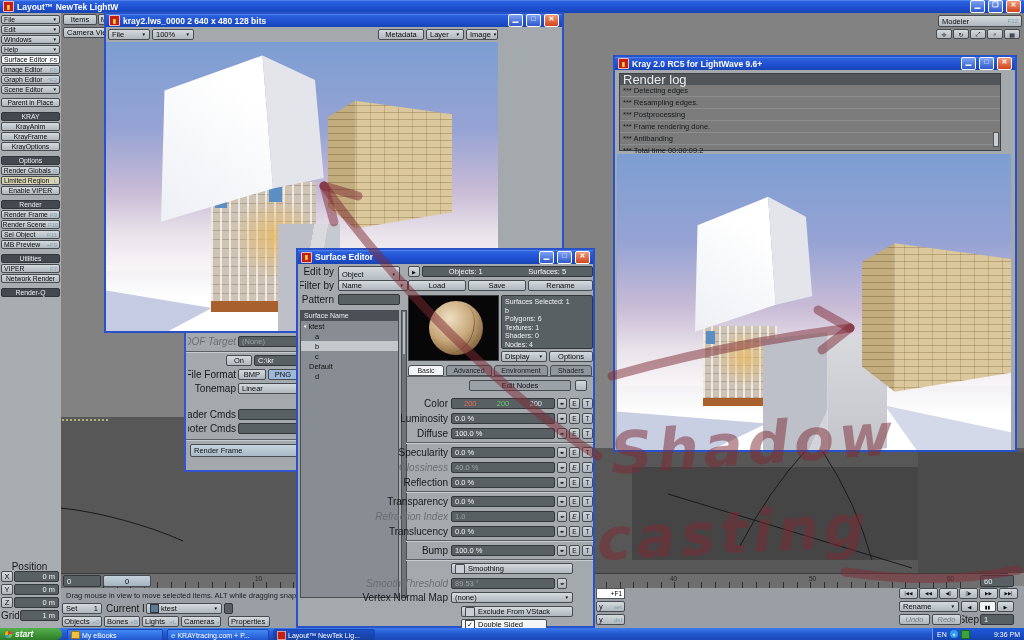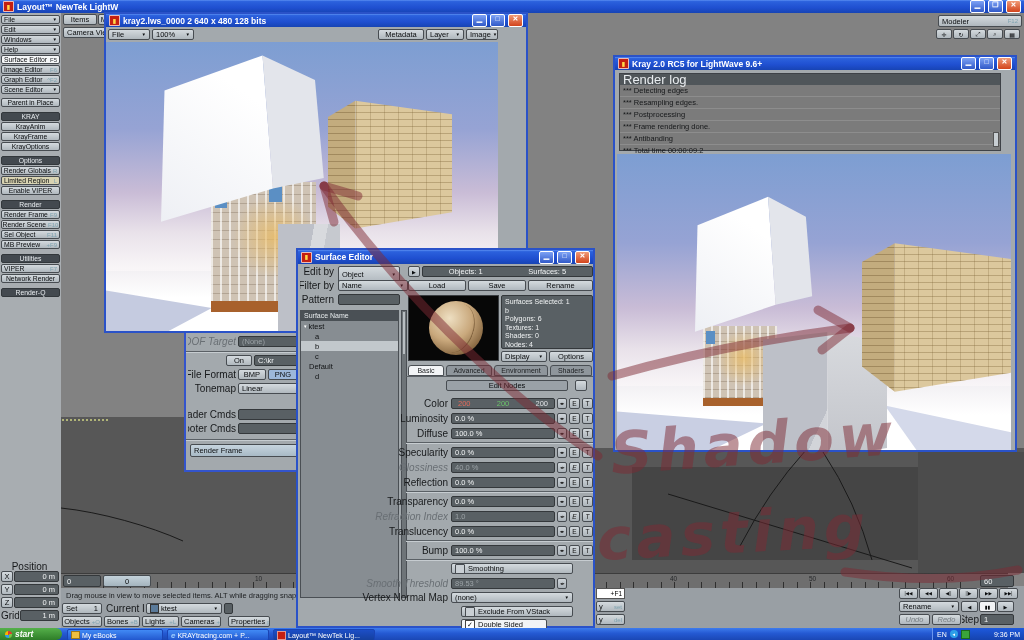--- a/index.html
+++ b/index.html
@@ -317,21 +317,21 @@
         <span>Linear</span>
       </div>
     <div class="abs lbl" style="left:2px;top:77px;width:48px;height:11px">Header Cmds</div>
     <div class="abs fld" style="left:52px;top:77px;width:60px;height:11px"></div>
     <div class="abs lbl" style="left:2px;top:91px;width:48px;height:11px">Footer Cmds</div>
     <div class="abs fld" style="left:52px;top:91px;width:60px;height:11px"></div>
     <div class="abs divline" style="left:0;top:107px;width:114px"></div>
     <div class="abs lwb left" style="left:4px;top:112px;width:108px;height:13px;background:linear-gradient(180deg,#c6d4de,#a8bac6)">Render Frame</div>
   </div>
 
-  <div class="win" style="left:104px;top:12px;width:424px;height:321px;z-index:20">
+  <div class="win" style="left:104px;top:12px;width:460px;height:321px;z-index:20">
     <div class="tb" style="height:13px;margin:0 0 0 0">
       <span class="wicon">▮</span>
       <span>kray2.lws_0000 2  640 x 480 128 bits</span>
       <span class="sp"></span>
       <span class="wbtn">▁</span>
       <span class="wbtn">□</span>
       <span class="wbtn close">✕</span>
     </div>
     <div class="abs" style="left:0;top:13px;width:392px;height:15px;background:#a3a9ad">
       <div class="abs lwb left" style="left:2px;top:2px;width:42px;height:11px">
@@ -503,25 +503,25 @@
         <span class="dda">▼</span>
       </div>
     <div class="abs lwb" style="left:251px;top:101px;width:44px;height:11px">Options</div>
 
     <div class="abs setab active" style="left:110px;top:115px;width:36px">Basic</div>
     <div class="abs setab" style="left:148px;top:115px;width:46px">Advanced</div>
     <div class="abs setab" style="left:196px;top:115px;width:54px">Environment</div>
     <div class="abs setab" style="left:252px;top:115px;width:42px">Shaders</div>
     <div class="abs" style="left:108px;top:126px;width:187px;height:1px;background:#5a6065"></div>
 
-    <div class="abs lwb" style="left:148px;top:130px;width:122px;height:11px;background:#9aa1a7">Edit Nodes</div>
+    <div class="abs lwb" style="left:171px;top:130px;width:102px;height:11px;background:#9aa1a7">Edit Nodes</div>
     <div class="abs lwb" style="left:277px;top:130px;width:12px;height:11px"></div>
 
     <div class="abs lbl" style="left:40px;top:148px;width:110px;height:11px">Color</div>
-    <div class="abs fld" style="left:153px;top:148px;width:104px;height:11px;justify-content:space-between;padding:0 6px">
+    <div class="abs fld" style="left:153px;top:148px;width:104px;height:11px;justify-content:space-between;padding:0 12px">
       <span style="color:#e46a5a">200</span>
       <span style="color:#6ac46a">200</span>
       <span style="color:#dfe2e6">200</span>
     </div>
     <div class="abs spin" style="left:259px;top:148px">◂▸</div>
     <div class="abs etb" style="left:271px;top:148px">E</div>
     <div class="abs etb" style="left:284px;top:148px">T</div>
 
     <div class="abs lbl" style="left:40px;top:163px;width:110px;height:11px">Luminosity</div>
     <div class="abs fld" style="left:153px;top:163px;width:104px;height:11px">

